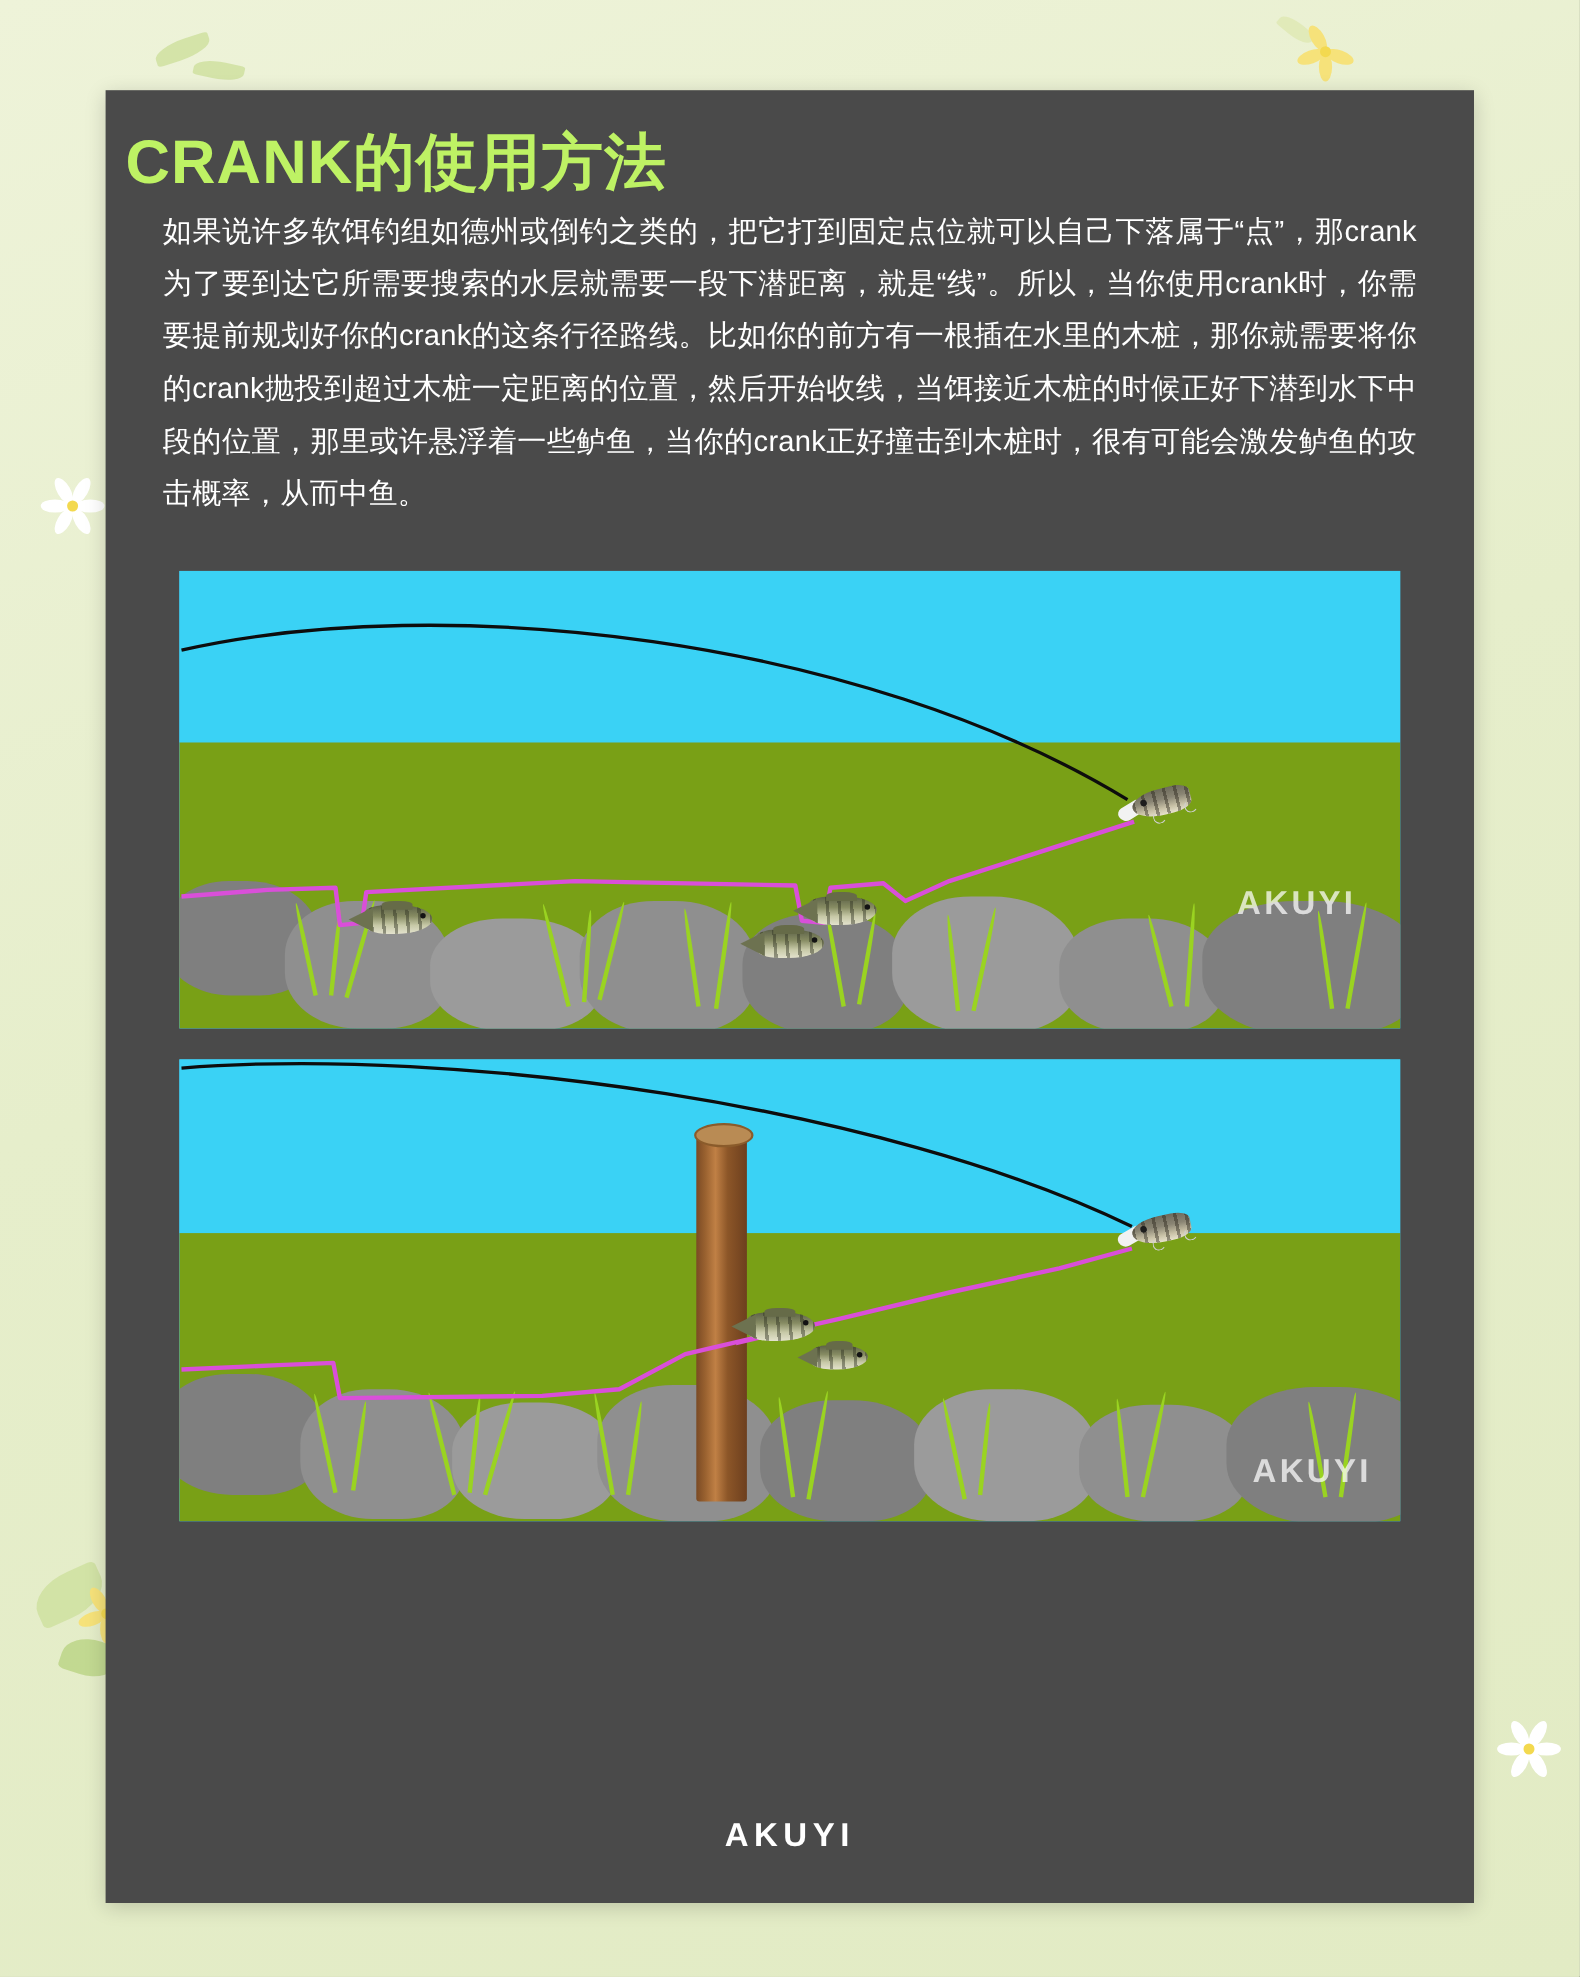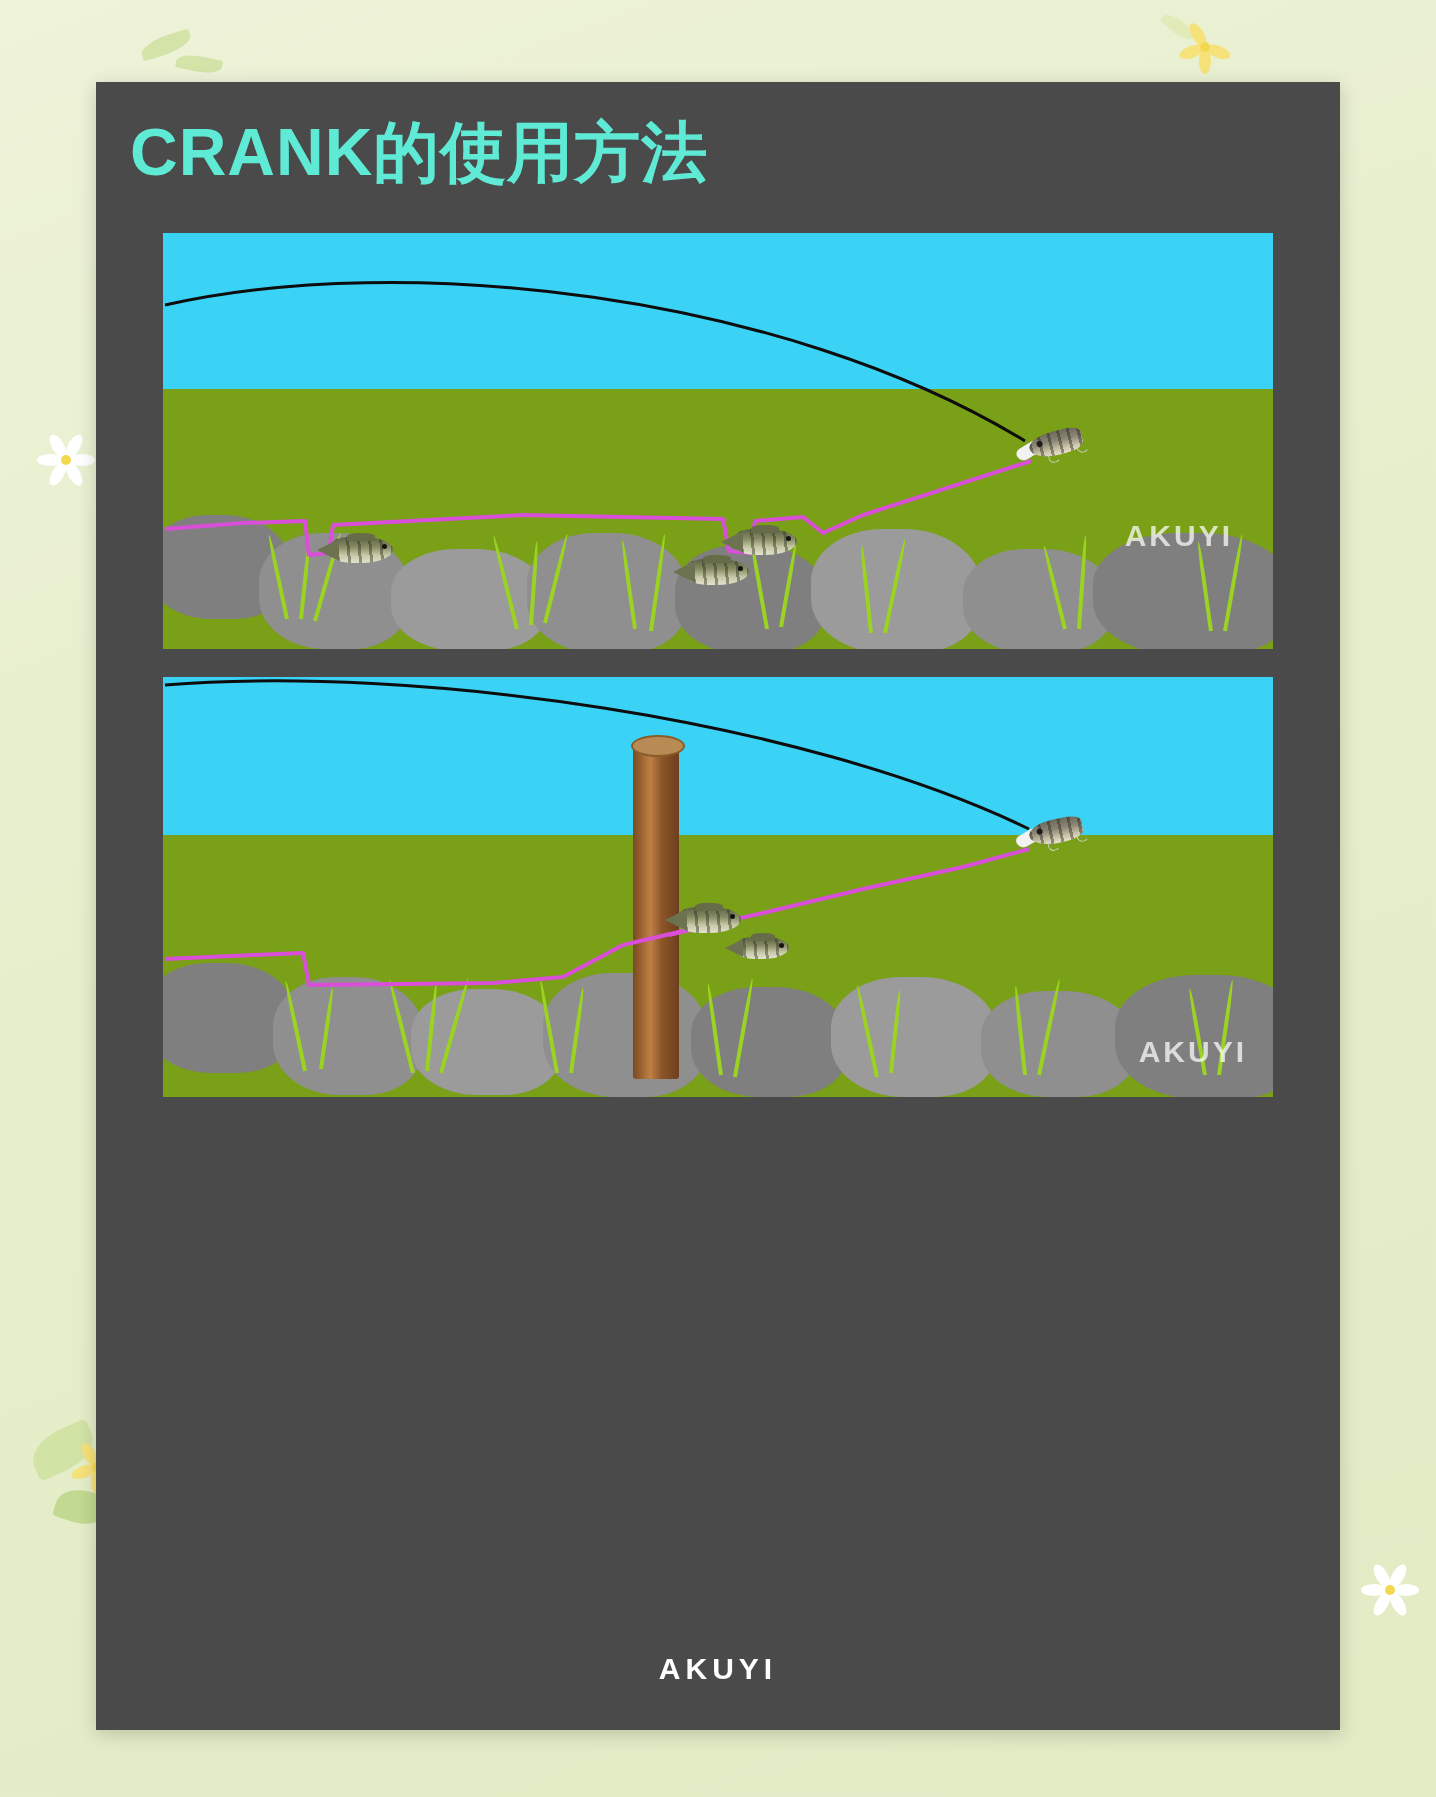--- a/index.html
+++ b/index.html
@@ -62,25 +62,25 @@
     position: absolute;
     left: 96px;
     top: 82px;
     width: 1244px;
     height: 1648px;
     background: #4a4a4a;
     box-shadow: 0 4px 18px rgba(0,0,0,.18);
   }
 
   .poster-title {
-    color: #5eead4;
-    font-size: 66px;
+    color: #bef264;
+    font-size: 56px;
     font-weight: bold;
     letter-spacing: 1px;
-    margin: 36px 0 0 34px;
+    margin: 36px 0 0 18px;
     line-height: 1.05;
     white-space: nowrap;
   }
 
   .poster-body {
     color: #ffffff;
     font-size: 26.5px;
     line-height: 1.80;
     text-align: justify;
     margin: 10px 52px 0 52px;
@@ -301,20 +301,21 @@
   <span style="transform:rotate(90deg) translateX(14px);background:#f6e27a"></span>
   <span style="transform:rotate(160deg) translateX(14px);background:#f6e27a"></span>
   <span style="transform:rotate(240deg) translateX(14px);background:#f6e27a"></span>
   <i></i>
 </div>
 
 <div class="poster">
 
   <h1 class="poster-title">CRANK的使用方法</h1>
 
+  <p class="poster-body">如果说许多软饵钓组如德州或倒钓之类的，把它打到固定点位就可以自己下落属于“点”，那crank为了要到达它所需要搜索的水层就需要一段下潜距离，就是“线”。所以，当你使用crank时，你需要提前规划好你的crank的这条行径路线。比如你的前方有一根插在水里的木桩，那你就需要将你的crank抛投到超过木桩一定距离的位置，然后开始收线，当饵接近木桩的时候正好下潜到水下中段的位置，那里或许悬浮着一些鲈鱼，当你的crank正好撞击到木桩时，很有可能会激发鲈鱼的攻击概率，从而中鱼。</p>
 
   <div class="panel first">
     <div class="water" style="height:156px;"></div>
     <div class="bottom-zone" style="height:260px;"></div>
 
     <div class="rock dark" style="left:-14px;top:282px;width:140px;height:104px;"></div>
     <div class="rock" style="left:96px;top:300px;width:150px;height:116px;"></div>
     <div class="rock light" style="left:228px;top:316px;width:156px;height:102px;"></div>
     <div class="rock" style="left:364px;top:300px;width:160px;height:120px;"></div>
     <div class="rock dark" style="left:512px;top:312px;width:150px;height:108px;"></div>

